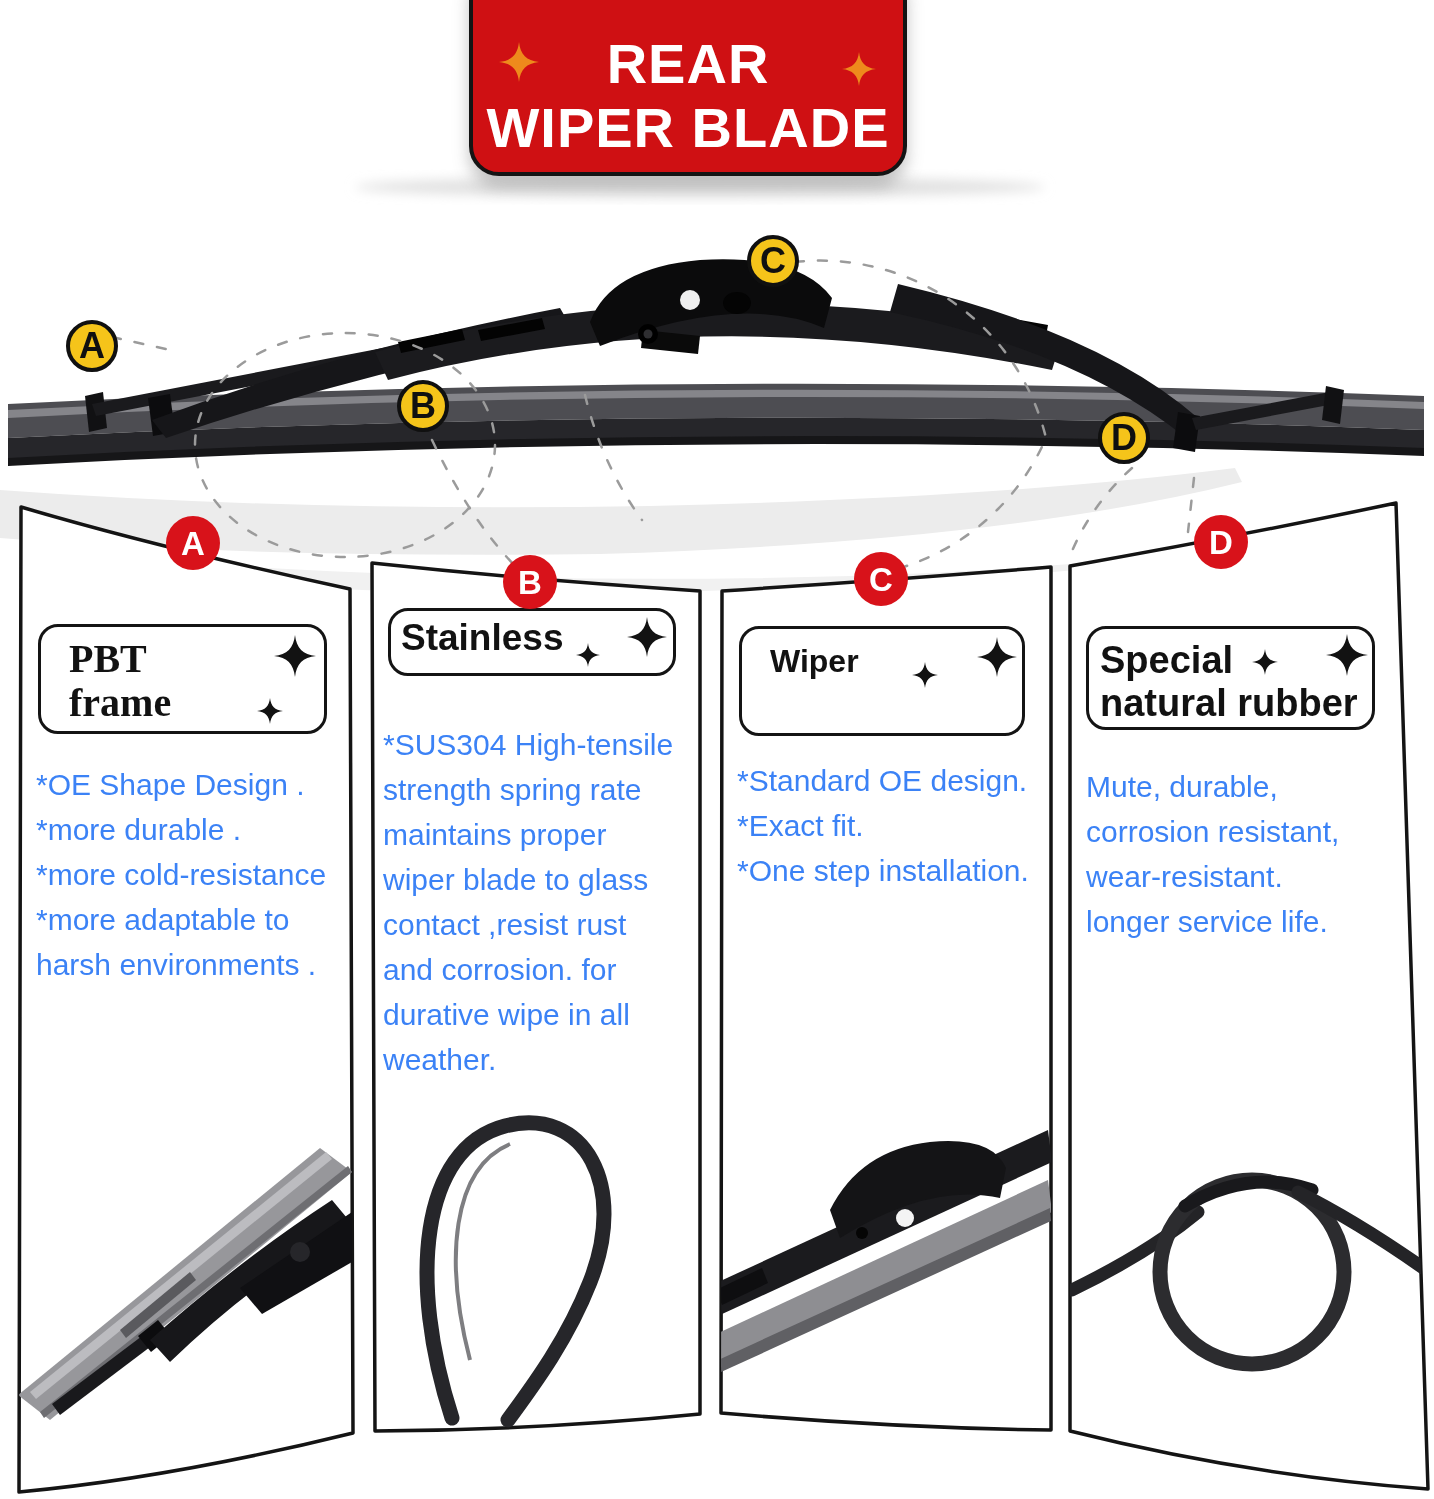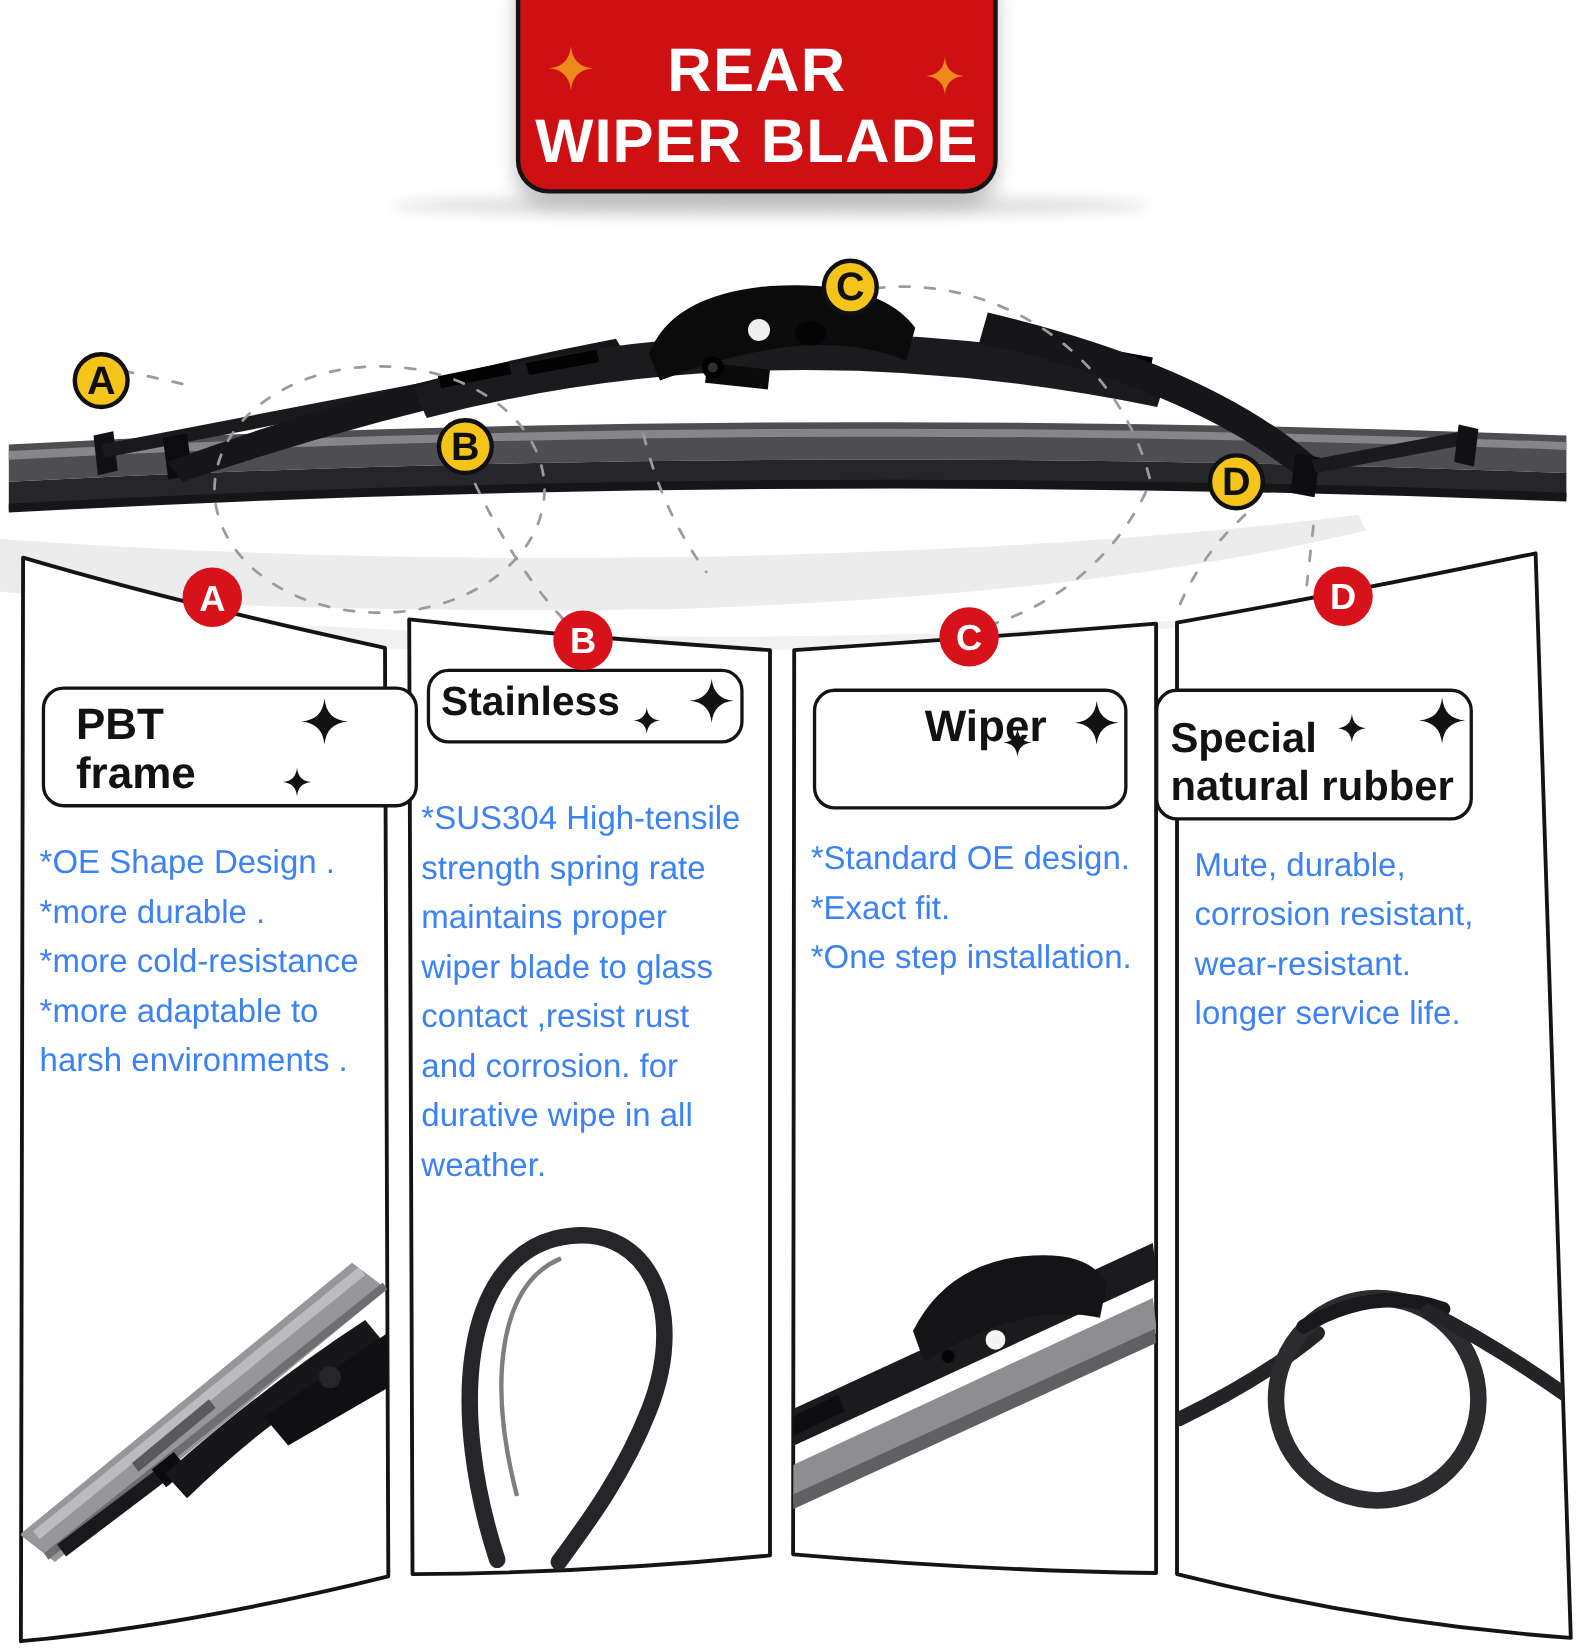--- a/index.html
+++ b/index.html
@@ -183,21 +183,21 @@
       <span>B</span>
     </div>
   <div class="badge red" style="left:854px;top:552px;">
       <span>C</span>
     </div>
   <div class="badge red" style="left:1194px;top:515px;">
       <span>D</span>
     </div>
 
   <section class="panel-content">
-    <div class="title-box" style="left:38px;top:624px;width:342px;height:110px;padding:10px 0 0 28px;">
+    <div class="title-box" style="left:38px;top:624px;width:289px;height:110px;padding:10px 0 0 28px;font-family:Liberation Serif, serif;">
       <div class="title-text" style="font-size:40px;line-height:44px;">
         <div>PBT</div>
         <div>frame</div>
       </div>
       <svg class="spark" style="left:233px;top:8px;" width="42" height="42" viewBox="0 0 24 24">
           <path d="M12 0 C12.8 7.5 16.5 11.2 24 12 C16.5 12.8 12.8 16.5 12 24 C11.2 16.5 7.5 12.8 0 12 C7.5 11.2 11.2 7.5 12 0 Z"></path>
         </svg>
       <svg class="spark" style="left:216px;top:71px;" width="26" height="26" viewBox="0 0 24 24">
           <path d="M12 0 C12.8 7.5 16.5 11.2 24 12 C16.5 12.8 12.8 16.5 12 24 C11.2 16.5 7.5 12.8 0 12 C7.5 11.2 11.2 7.5 12 0 Z"></path>
         </svg>
@@ -226,37 +226,37 @@
 maintains proper
 wiper blade to glass
 contact ,resist rust
 and corrosion. for
 durative wipe in all
 weather.</div>
   </section>
 
   <section class="panel-content">
     <div class="title-box" style="left:739px;top:626px;width:286px;height:110px;padding:10px 0 0 28px;">
-      <div class="title-text" style="font-size:40px;line-height:44px;text-align:center;">
+      <div class="title-text" style="font-size:32px;line-height:44px;">
         <div>Wiper</div>
       </div>
       <svg class="spark" style="left:235px;top:8px;" width="40" height="40" viewBox="0 0 24 24">
           <path d="M12 0 C12.8 7.5 16.5 11.2 24 12 C16.5 12.8 12.8 16.5 12 24 C11.2 16.5 7.5 12.8 0 12 C7.5 11.2 11.2 7.5 12 0 Z"></path>
         </svg>
       <svg class="spark" style="left:170px;top:33px;" width="26" height="26" viewBox="0 0 24 24">
           <path d="M12 0 C12.8 7.5 16.5 11.2 24 12 C16.5 12.8 12.8 16.5 12 24 C11.2 16.5 7.5 12.8 0 12 C7.5 11.2 11.2 7.5 12 0 Z"></path>
         </svg>
     </div>
     <div class="panel-body" style="left:737px;top:758px;width:310px;">*Standard OE design.
 *Exact fit.
 *One step installation.</div>
   </section>
 
   <section class="panel-content">
-    <div class="title-box" style="left:1050px;top:626px;width:289px;height:120px;padding:22px 0 0 11px;">
+    <div class="title-box" style="left:1086px;top:626px;width:289px;height:104px;padding:10px 0 0 11px;">
       <div class="title-text" style="font-size:38px;line-height:43px;">
         <div>Special</div>
         <div>natural rubber</div>
       </div>
       <svg class="spark" style="left:237px;top:5px;" width="42" height="42" viewBox="0 0 24 24">
           <path d="M12 0 C12.8 7.5 16.5 11.2 24 12 C16.5 12.8 12.8 16.5 12 24 C11.2 16.5 7.5 12.8 0 12 C7.5 11.2 11.2 7.5 12 0 Z"></path>
         </svg>
       <svg class="spark" style="left:163px;top:20px;" width="26" height="26" viewBox="0 0 24 24">
           <path d="M12 0 C12.8 7.5 16.5 11.2 24 12 C16.5 12.8 12.8 16.5 12 24 C11.2 16.5 7.5 12.8 0 12 C7.5 11.2 11.2 7.5 12 0 Z"></path>
         </svg>

